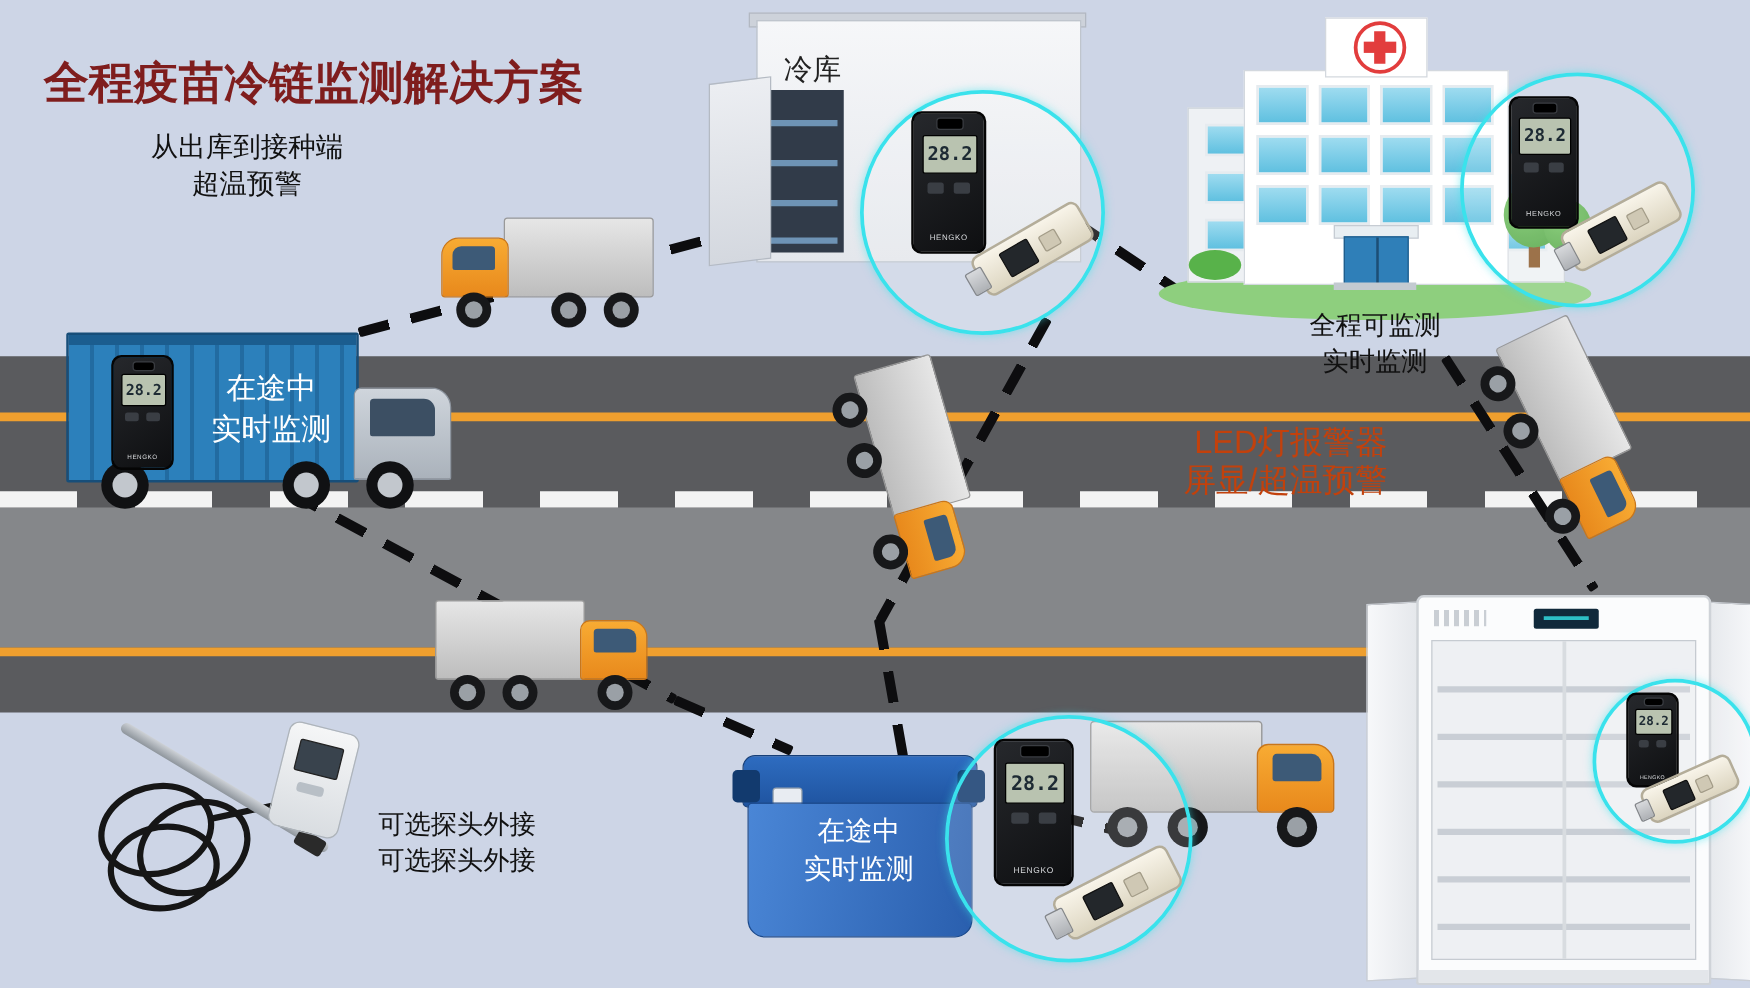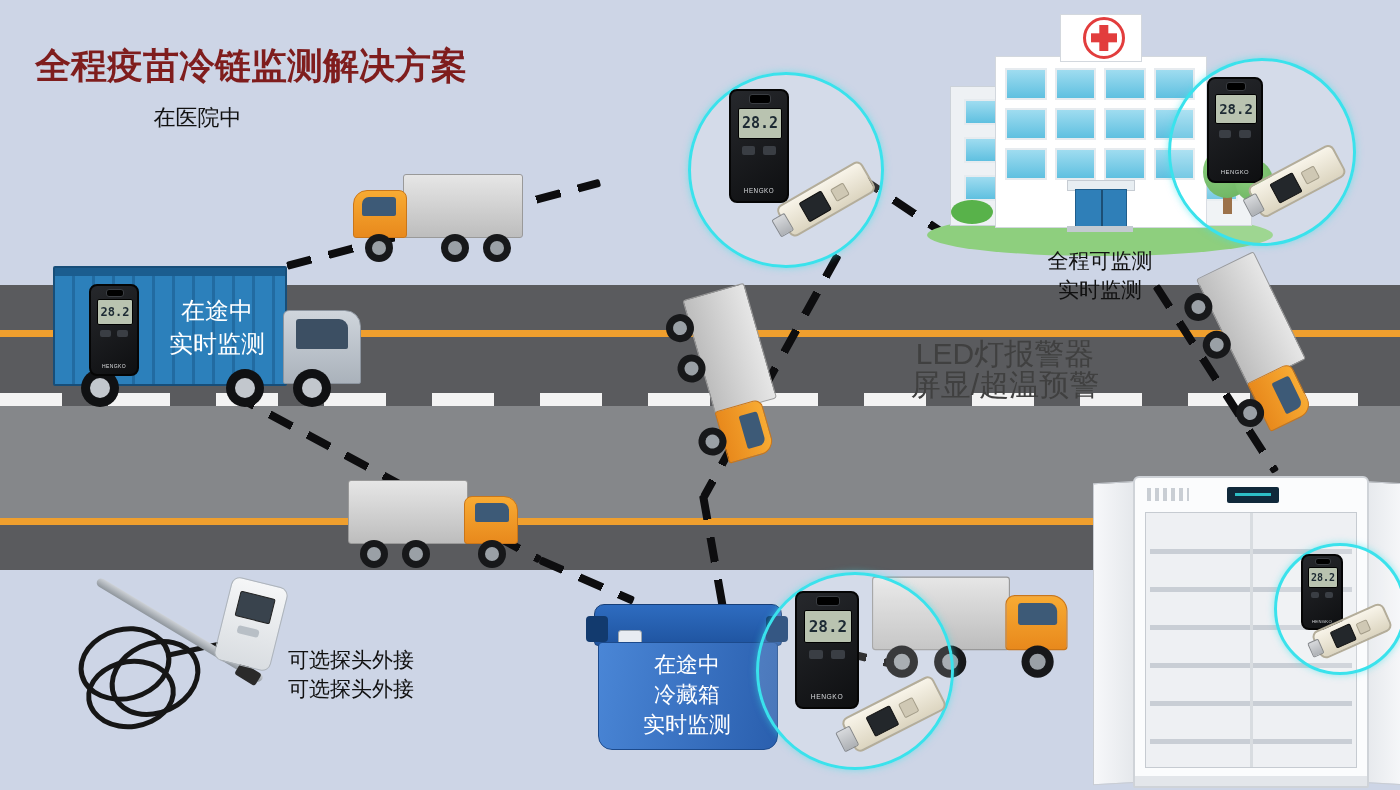--- a/index.html
+++ b/index.html
@@ -128,22 +128,22 @@
   .logger-white{position:absolute;background:linear-gradient(#f8f4e9,#dcd5c0);border:2px solid #b4ad99;border-radius:7px;z-index:7;}
   .lw-usb{position:absolute;left:-12%;top:22%;width:14%;height:56%;background:linear-gradient(#d7d9dc,#aeb1b5);
           border:1px solid #84878b;border-radius:2px;}
   .lw-screen{position:absolute;left:22%;top:20%;width:26%;height:60%;background:#23272b;border:1px solid #111;border-radius:2px;}
   .lw-btn{position:absolute;left:58%;top:30%;width:14%;height:40%;background:#cfc8b4;border:1px solid #a39c88;border-radius:2px;}
 
   
   .title{position:absolute;left:35px;top:22px;font-size:36px;font-weight:bold;color:#7f1d1d;z-index:5;margin-top:20px;}
   .intro{position:absolute;left:60px;top:103px;width:275px;text-align:center;font-size:22px;line-height:29px;z-index:5;}
   .h-label{position:absolute;left:1030px;top:246px;width:140px;text-align:center;font-size:21px;line-height:29px;z-index:5;}
-  .led-label{position:absolute;left:900px;top:338px;width:210px;text-align:center;color:#404040;font-size:30px;line-height:31px;z-index:5;}
-  .p-label{position:absolute;left:288px;top:645px;width:155px;font-size:21px;line-height:29px;z-index:5;}
+  .led-label{position:absolute;left:900px;top:338px;width:210px;text-align:right;color:#c2410c;font-size:26px;line-height:31px;z-index:5;}
+  .p-label{position:absolute;left:288px;top:645px;width:155px;text-align:center;font-size:21px;line-height:29px;z-index:5;}
 </style>
 </head>
 <body>
 
 <div id="page">
 
   <div class="road">
     <div class="road-light"></div>
     <div class="lane-yellow" style="top:45px"></div>
     <div class="lane-white"></div>
@@ -152,20 +152,32 @@
 
   <div class="dash" style="left:287px;top:262px;width:324px;transform:rotate(-14.9deg)"></div>
   <div class="dash" style="left:858px;top:172px;width:120px;transform:rotate(33.8deg)"></div>
   <div class="dash" style="left:838px;top:251px;width:277px;transform:rotate(119deg)"></div>
   <div class="dash" style="left:703px;top:491px;width:113px;transform:rotate(80deg)"></div>
   <div class="dash" style="left:232px;top:390px;width:350px;transform:rotate(28.3deg)"></div>
   <div class="dash" style="left:540px;top:556px;width:102px;transform:rotate(23.6deg)"></div>
   <div class="dash" style="left:1156px;top:282px;width:221px;transform:rotate(57.2deg)"></div>
   <div class="dash" style="left:842px;top:648px;width:51px;transform:rotate(13.5deg)"></div>
 
+  <div class="coldroom">
+    <div class="cr-roof"></div>
+    <div class="cr-main"></div>
+    <div class="cr-open">
+      <div class="cr-shelf" style="top:24px"></div>
+      <div class="cr-shelf" style="top:56px"></div>
+      <div class="cr-shelf" style="top:88px"></div>
+      <div class="cr-shelf" style="top:118px"></div>
+    </div>
+    <div class="cr-door"></div>
+    <div class="cr-label">冷库</div>
+  </div>
 
   <div class="hospital">
     <div class="h-grass"></div>
     <div class="h-wing" style="left:15px">
       <div class="h-wing-win"></div>
       <div class="h-wing-win"></div>
       <div class="h-wing-win"></div>
     </div>
     <div class="h-wing" style="left:245px">
       <div class="h-wing-win"></div>
@@ -295,21 +307,20 @@
   </div>
 
   <div class="cooler">
     <div class="c-lid"></div>
     <div class="c-handle" style="left:-6px"></div>
     <div class="c-handle" style="left:174px"></div>
     <div class="c-latch"></div>
     <div class="c-body"></div>
     <div class="c-label">
       <div>在途中</div>
-      <div>冷藏箱</div>
       <div>实时监测</div>
     </div>
   </div>
 
   <div class="fridge">
     <div class="f-door f-door-l"></div>
     <div class="f-door f-door-r"></div>
     <div class="f-body">
       <div class="f-vent"></div>
       <div class="f-display"></div>
@@ -389,16 +400,17 @@
     </div>
     <div class="logger-white" style="left:36px;top:70px;width:74px;height:26px;transform:rotate(-24deg)">
       <div class="lw-usb"></div>
       <div class="lw-screen"></div>
       <div class="lw-btn"></div>
     </div>
   </div>
 
   <div class="title">全程疫苗冷链监测解决方案</div>
   <div class="intro">
-    <div>在医院中</div>
+    <div>从出库到接种端</div>
+    <div>超温预警</div>
   </div>
 
 </div>
 
 </body></html>

